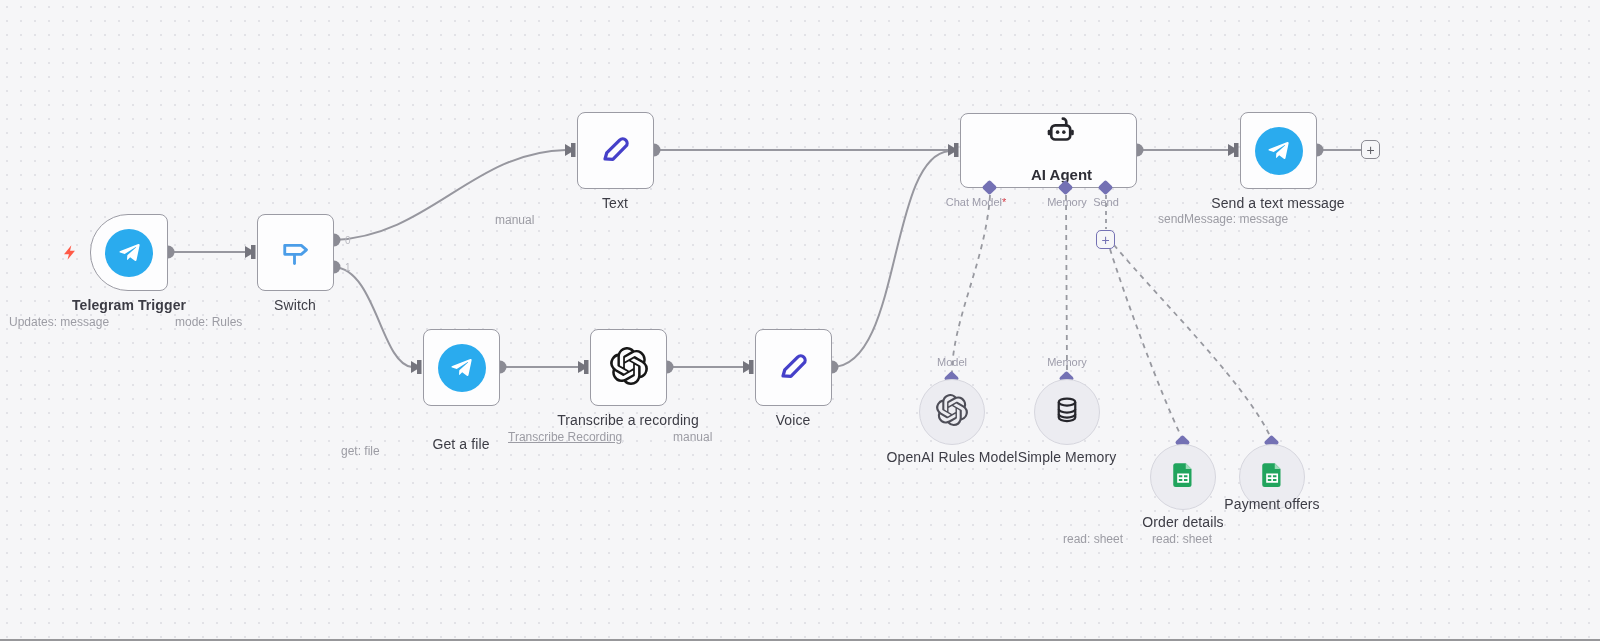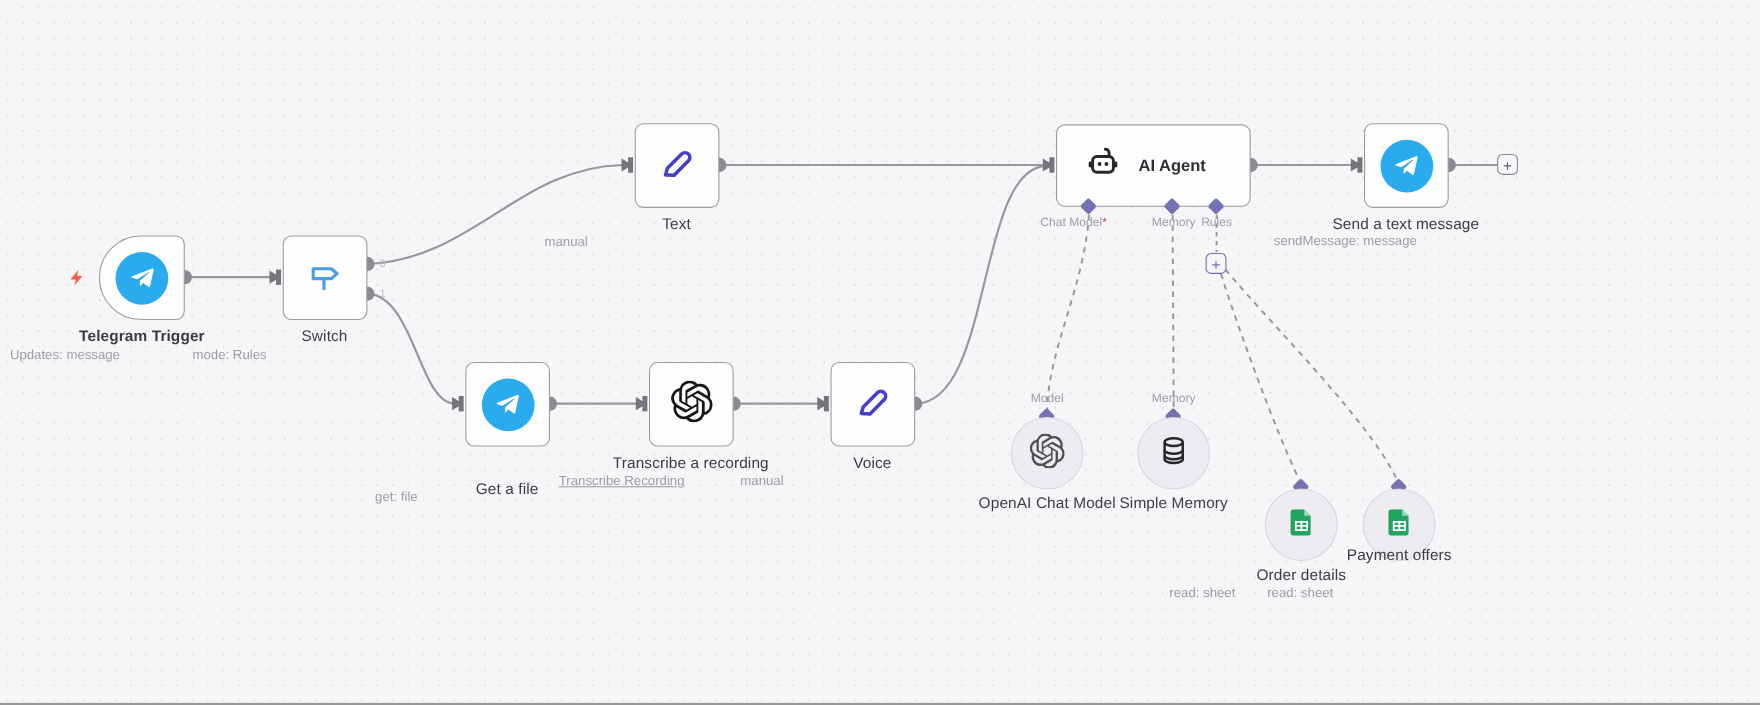--- a/index.html
+++ b/index.html
@@ -12,21 +12,21 @@
     position:absolute;inset:0;
     background-color:#f6f6f8;
     background-image:radial-gradient(circle,#e2e2e7 1px,transparent 1.3px);
     background-size:14px 14px;
   }
   .wires{position:absolute;left:0;top:0;pointer-events:none;}
   .node{
     position:absolute;box-sizing:border-box;
     width:77px;height:77px;background:#fdfdfe;
     border:1.7px solid #9b9ba4;border-radius:8px;
-    display:flex;align-items:center;justify-content:center;
+    display:flex;align-items:center;justify-content:center;flex-direction:column;
   }
   .node.trigger{border-radius:38px 8px 8px 38px;width:78px;}
   .node.wide{width:177px;height:75px;justify-content:flex-start;padding-left:26px;gap:14px;}
   .tg-circle{width:48px;height:48px;border-radius:50%;background:#2aabee;
     display:flex;align-items:center;justify-content:center;}
   .round-node{
     position:absolute;box-sizing:border-box;width:66px;height:66px;border-radius:50%;
     background:#ececf1;border:1.6px solid #d6d6de;
     display:flex;align-items:center;justify-content:center;
   }
@@ -205,21 +205,21 @@
     <span class="agent-title">AI Agent</span>
   </div>
 
   <div class="diamond" style="left:984px;top:182px;"></div>
   <div class="diamond" style="left:1060px;top:182px;"></div>
   <div class="diamond" style="left:1100px;top:182px;"></div>
   <div class="portlabel" style="left:916px;top:196px;">
     <span>Chat Model</span><span class="req">*</span>
   </div>
   <div class="portlabel" style="left:1007px;top:196px;">Memory</div>
-  <div class="portlabel" style="left:1046px;top:196px;">Rules</div>
+  <div class="portlabel" style="left:1046px;top:196px;">Send</div>
   <div class="plus-box purple" style="left:1096px;top:230px;">
       <span>+</span>
     </div>
 
   <div class="node" style="left:1240px;top:112px;">
     <span class="tg-circle">
       <svg width="27" height="27" viewBox="0 0 24 24">
           <use href="#tgplane"></use>
         </svg>
     </span>
@@ -232,21 +232,21 @@
 
   <div class="portlabel" style="left:892px;top:356px;">Model</div>
   <div class="diamond" style="left:946px;top:373px;"></div>
   <div class="round-node" style="left:919px;top:379px;">
     <span>
       <svg width="32" height="32" viewBox="0 0 24 24" fill="#4e4e58">
           <use href="#openai"></use>
         </svg>
     </span>
   </div>
-  <div class="nlabel" style="left:832px;top:449px;">OpenAI Chat Model</div>
+  <div class="nlabel" style="left:832px;top:449px;">OpenAI Rules Model</div>
 
   <div class="portlabel" style="left:1007px;top:356px;">Memory</div>
   <div class="diamond" style="left:1061px;top:373px;"></div>
   <div class="round-node" style="left:1034px;top:379px;">
     <span>
       <svg width="30" height="30" viewBox="0 0 24 24" fill="none" stroke="#26262c" stroke-width="1.8">
         <ellipse cx="12" cy="5.6" rx="6.6" ry="2.8"></ellipse>
         <path d="M5.4 5.6 V18 c0 1.55 2.95 2.8 6.6 2.8 s6.6-1.25 6.6-2.8 V5.6"></path>
         <path d="M5.4 11.2 c0 1.55 2.95 2.8 6.6 2.8 s6.6-1.25 6.6-2.8"></path>
         <path d="M5.4 15.2 c0 1.55 2.95 2.8 6.6 2.8 s6.6-1.25 6.6-2.8"></path>

